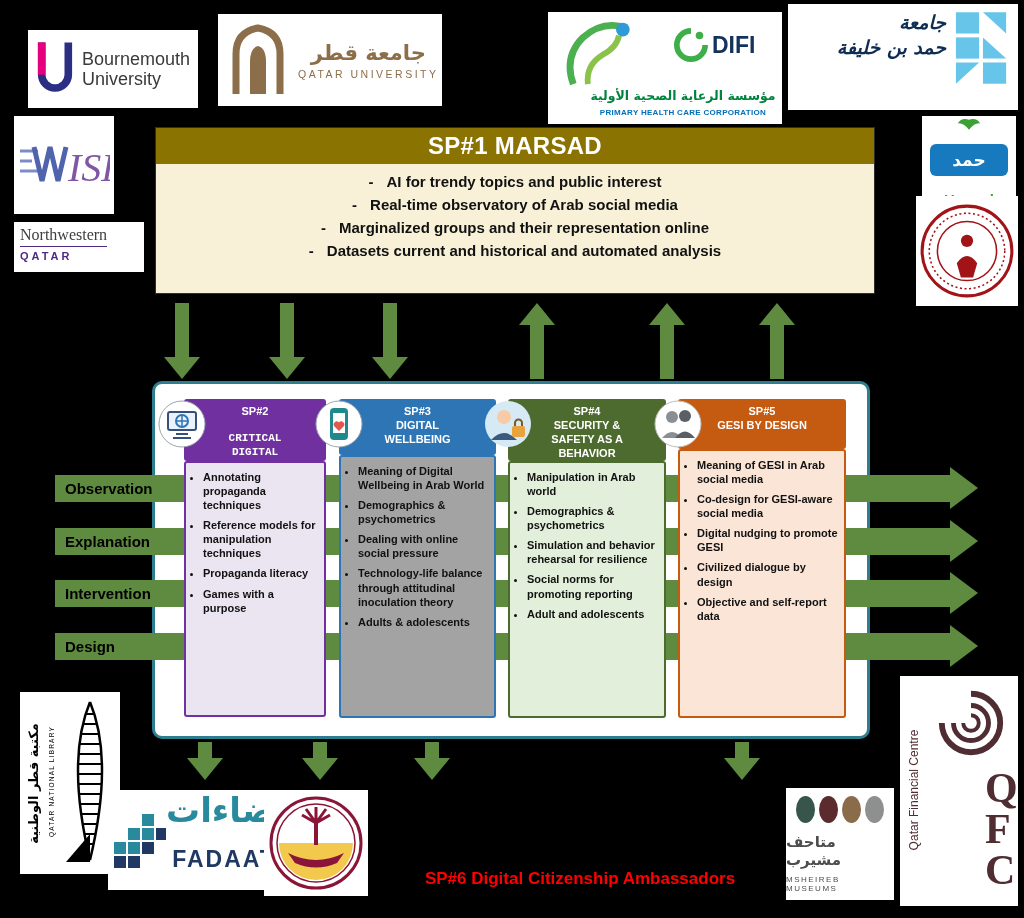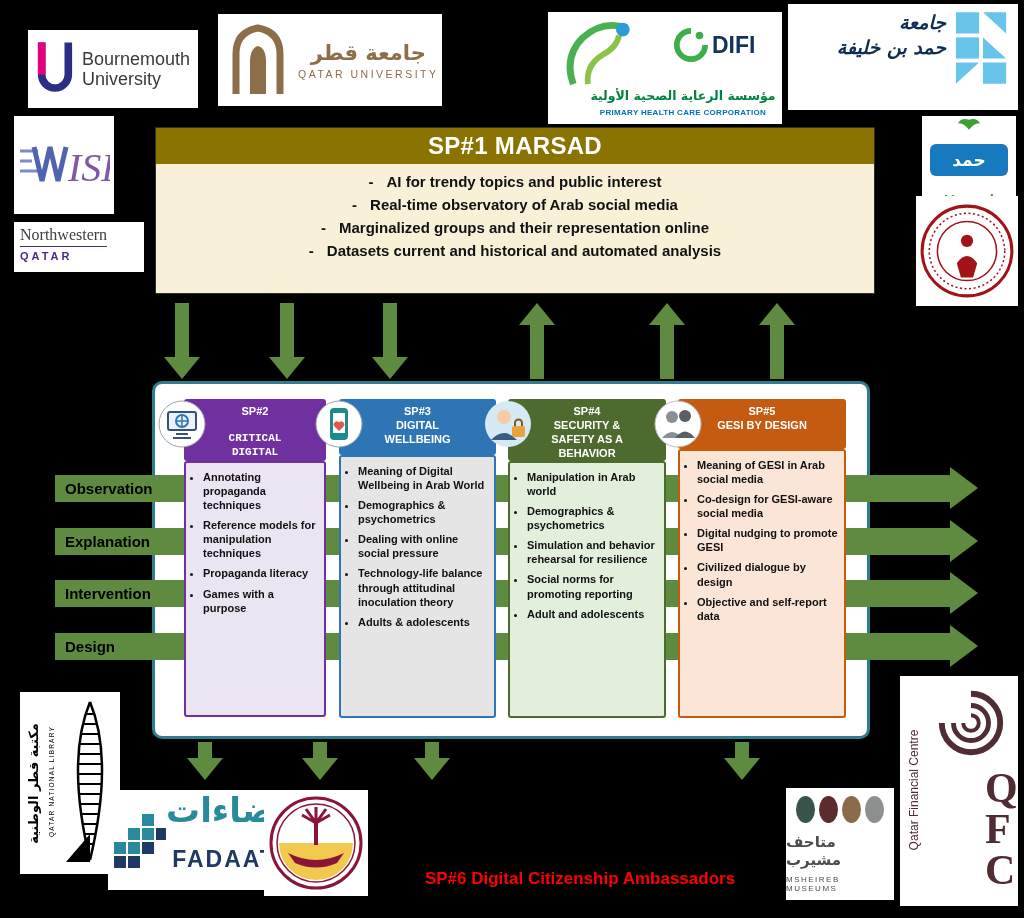--- a/index.html
+++ b/index.html
@@ -38,21 +38,21 @@
   
   .colhead { position:absolute; z-index:4; color:#fff; text-align:center; font-weight:bold;
     font-size:11px; line-height:1.28; padding-top:5px; border-radius:3px; }
   .sp2h { background:#7030A0; } .sp3h { background:#2E75B6; }
   .sp4h { background:#4E6B2F; } .sp5h { background:#C55A11; }
   .narrow2 { max-width:84px; margin:13px auto;font-family:Liberation Mono, monospace; }
   .narrow3 { max-width:86px; margin:0 auto; }
   .narrow4 { max-width:100px; margin:0 auto; }
   .colbody { position:absolute; z-index:4; border-radius:3px; }
   .sp2b { background:#EAE5F0; border:2px solid #7030A0; }
-  .sp3b { background:#e5e5e5; border:2px solid #2E75B6; }
+  .sp3b { background:#a3a3a3; border:2px solid #2E75B6; }
   .sp4b { background:#E2EFDA; border:2px solid #4E6B2F; }
   .sp5b { background:#FBE5D6; border:2px solid #C55A11; }
   .colbody ul { margin:7px 0 0 0; padding:0 4px 0 17px; list-style:disc; }
   .colbody li { font-size:11px; font-weight:bold; line-height:1.28; margin-bottom:6px; color:#111; }
   .colicon { position:absolute; z-index:5; width:48px; height:48px; }
 
   
   .sp6 { position:absolute; left:390px; top:869px; width:380px; text-align:center;
     color:#FF0000; font-size:17px; font-weight:bold; z-index:2; }
 

